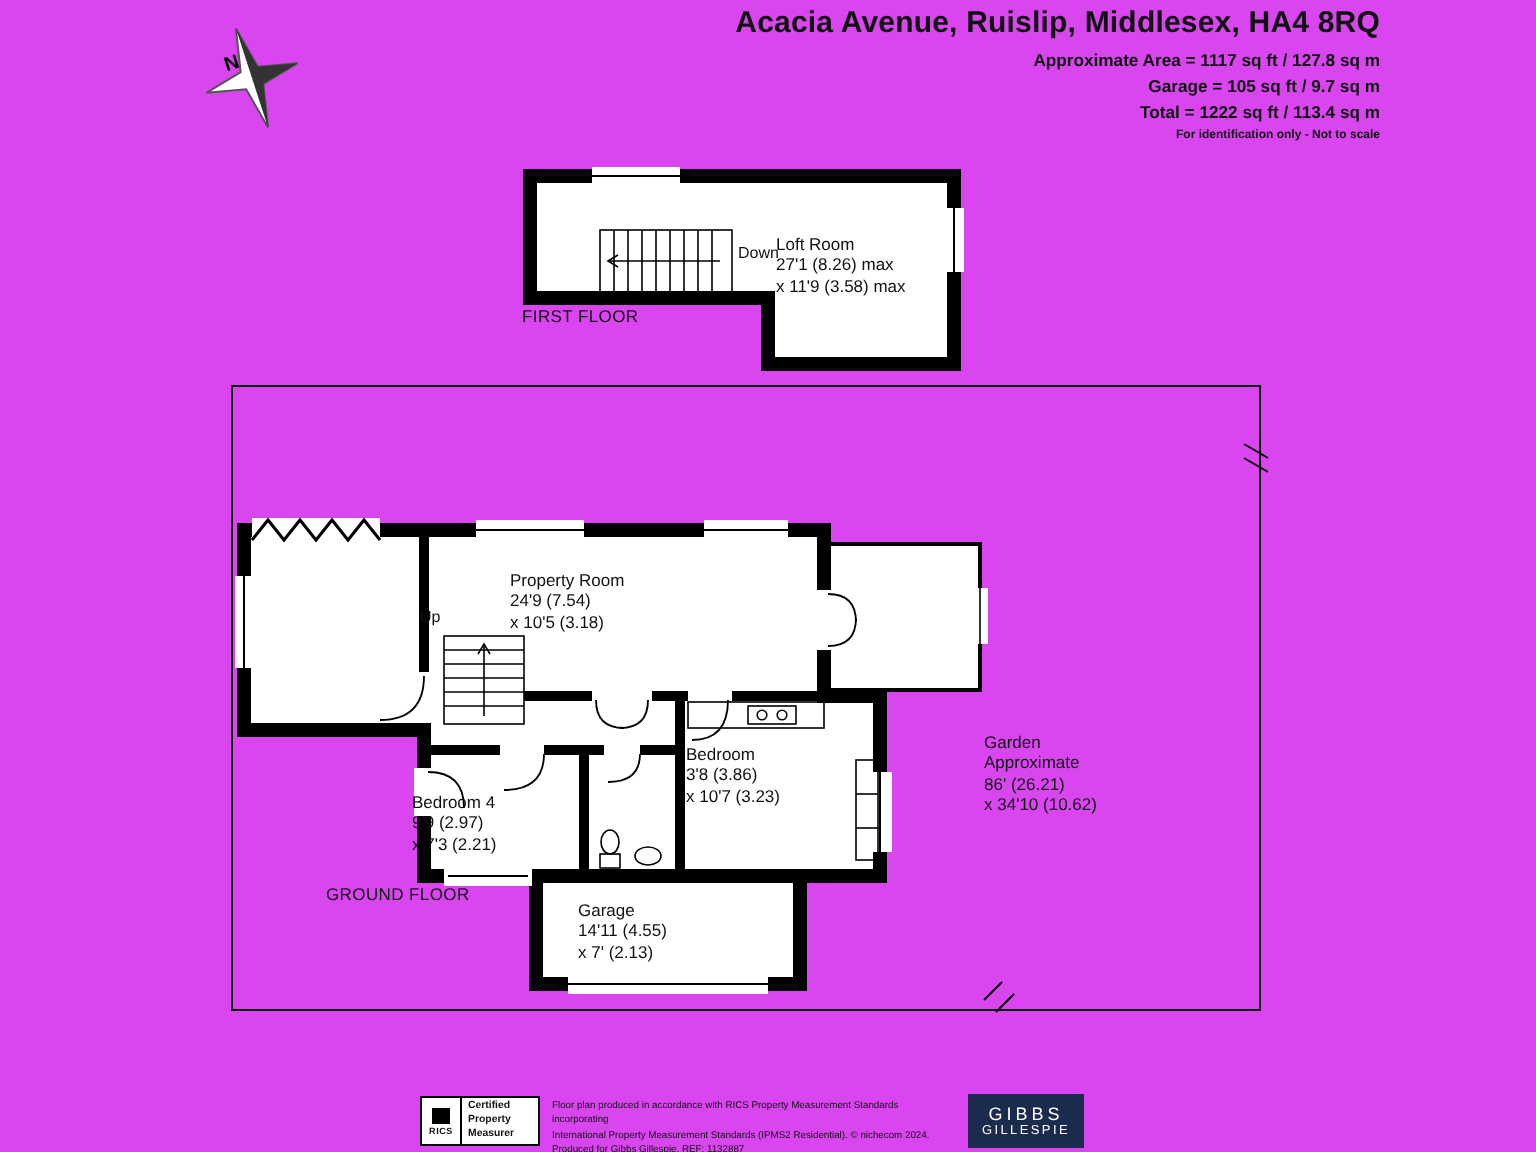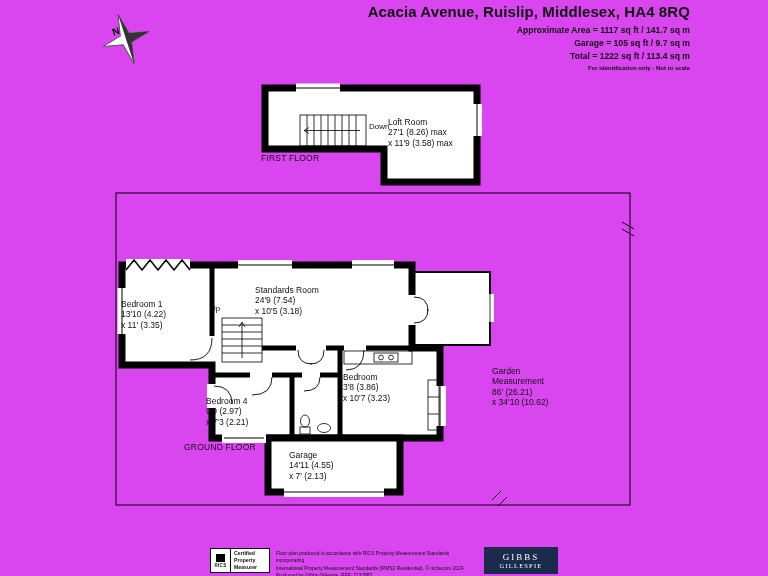--- a/index.html
+++ b/index.html
@@ -23,22 +23,22 @@
   .rics-mark { width:20px; display:flex; flex-direction:column; align-items:center; justify-content:center;
                border-right:1px solid #000; gap:1px; }
   .rics-crest { width:9px; height:8px; background:#000; }
   .rics-word { font-size:4.5px; font-weight:bold; letter-spacing:0.3px; }
   .rics-lines { flex:1; display:flex; flex-direction:column; justify-content:center; padding-left:3px;
                 font-size:5.2px; font-weight:bold; line-height:1.3; }
 
   .footer-disclaimer { position:absolute; left:276px; top:550px; width:200px; font-size:4.9px; line-height:1.5;
                        color:#111; z-index:5; }
 
-  .footer-brand { position:absolute; left:484px; top:547px; width:74px; height:27px; background:#1b2b4d;
-                  color:#fff; text-align:center; font-family:Liberation Serif, serif; z-index:5;
+  .footer-brand { position:absolute; left:484px; top:547px; width:58px; height:27px; background:#1b2b4d;
+                  color:#fff; text-align:center; font-family:Liberation Sans, sans-serif; z-index:5;
                   display:flex; flex-direction:column; justify-content:center; }
   .brand-line1 { font-size:9px; letter-spacing:2px; }
   .brand-line2 { font-size:6.5px; letter-spacing:1.2px; }
 </style>
 </head>
 <body>
 
 <div id="page">
 
   <svg id="plan-svg" width="768" height="576" viewBox="0 0 768 576">
@@ -154,21 +154,21 @@
 
     <g stroke="#000" stroke-width="0.8" fill="none">
       <ellipse cx="305" cy="421" rx="4.5" ry="6"></ellipse>
       <rect x="300" y="427" width="10" height="7"></rect>
       <ellipse cx="324" cy="428" rx="6.5" ry="4.5"></ellipse>
     </g>
   </svg>
 
   <div class="header">
     <div class="header-title">Acacia Avenue, Ruislip, Middlesex, HA4 8RQ</div>
-    <div class="area-line">Approximate Area = 1117 sq ft / 141.7 sq m</div>
+    <div class="area-line">Approximate Area = 1117 sq ft / 127.8 sq m</div>
     <div class="area-line">Garage = 105 sq ft / 9.7 sq m</div>
     <div class="area-line">Total = 1222 sq ft / 113.4 sq m</div>
     <div class="header-note">For identification only - Not to scale</div>
   </div>
 
   <svg width="52" height="56" viewBox="0 0 52 56" style="position:absolute;left:100px;top:10px;z-index:5">
     <g transform="translate(26,29) rotate(-18)">
       <polygon points="0,-26 4.5,-4.5 24,0 4.5,4.5 0,26 -4.5,4.5 -24,0 -4.5,-4.5" fill="#fff" stroke="#555" stroke-width="1"></polygon>
       <path d="M0,-26 L4.5,-4.5 L24,0 L4.5,4.5 L0,26 L0,0 Z" fill="#333"></path>
       <text x="-11" y="-7" font-size="10" font-weight="bold" fill="#000" font-family="Liberation Sans, sans-serif">N</text>
@@ -176,28 +176,23 @@
   </svg>
 
   <div class="room-label" style="left:388px;top:117px">
     <span>Loft Room</span>
     <span>27'1 (8.26) max</span>
     <span>x 11'9 (3.58) max</span>
   </div>
   <div class="tiny-label" style="left:369px;top:122px">Down</div>
   <div class="floor-label" style="left:261px;top:153px">FIRST FLOOR</div>
 
-  <div class="room-label" style="left:121px;top:299px">
-    <span>Bedroom 1</span>
-    <span>13'10 (4.22)</span>
-    <span>x 11' (3.35)</span>
-  </div>
 
   <div class="room-label" style="left:255px;top:285px">
-    <span>Standards Room</span>
+    <span>Property Room</span>
     <span>24'9 (7.54)</span>
     <span>x 10'5 (3.18)</span>
   </div>
 
 
   <div class="room-label" style="left:343px;top:372px">
     <span>Bedroom</span>
     <span>3'8 (3.86)</span>
     <span>x 10'7 (3.23)</span>
   </div>
@@ -209,27 +204,27 @@
   </div>
 
   <div class="room-label" style="left:289px;top:450px">
     <span>Garage</span>
     <span>14'11 (4.55)</span>
     <span>x 7' (2.13)</span>
   </div>
 
   <div class="room-label" style="left:492px;top:366px">
     <span>Garden</span>
-    <span>Measurement</span>
+    <span>Approximate</span>
     <span>86' (26.21)</span>
     <span>x 34'10 (10.62)</span>
   </div>
 
   <div class="tiny-label" style="left:210px;top:304px;width:22px;text-align:left">Up</div>
-  <div class="floor-label" style="left:184px;top:442px">GROUND FLOOR</div>
+  <div class="floor-label" style="left:163px;top:442px">GROUND FLOOR</div>
 
   <div class="footer-rics">
     <div class="rics-mark">
       <div class="rics-crest"></div>
       <div class="rics-word">RICS</div>
     </div>
     <div class="rics-lines">
       <span>Certified</span>
       <span>Property</span>
       <span>Measurer</span>

